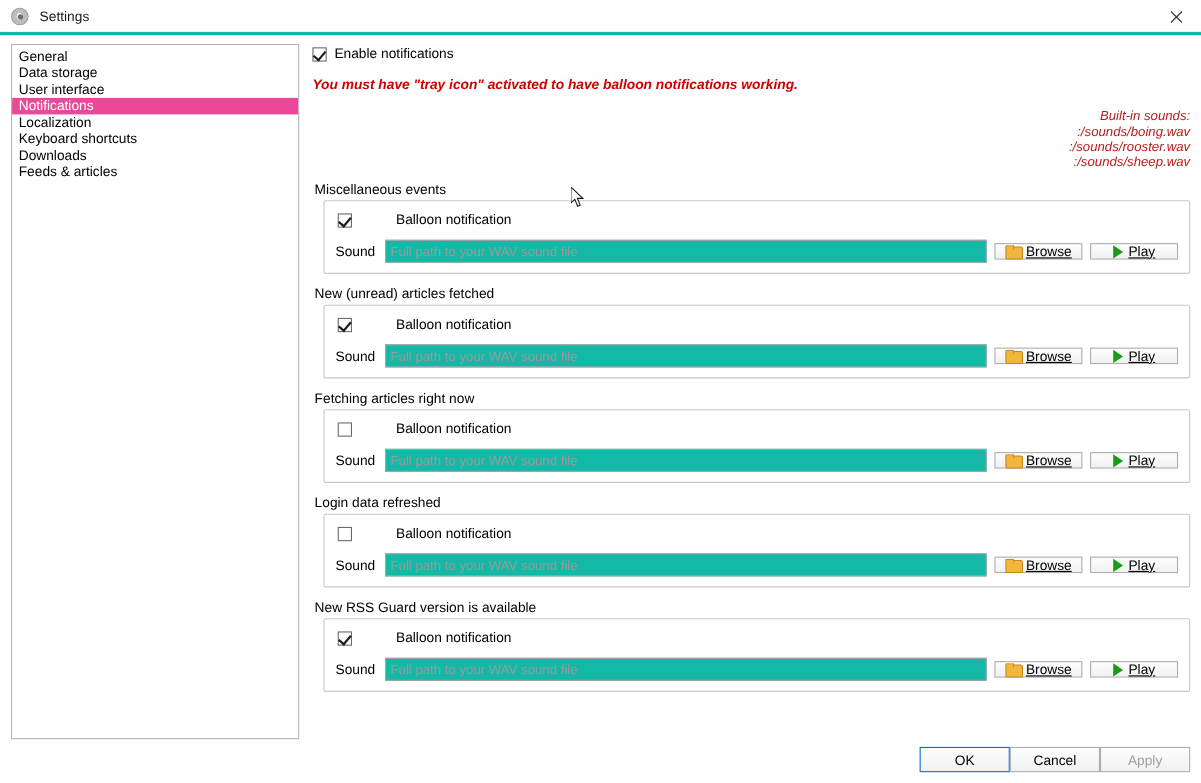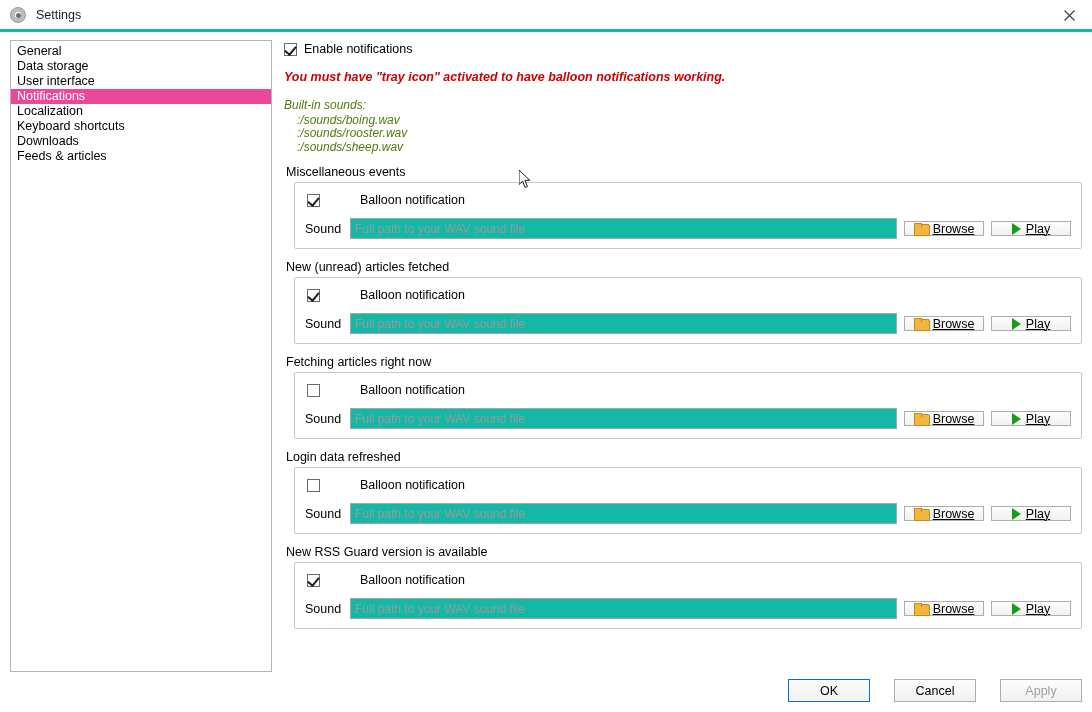--- a/index.html
+++ b/index.html
@@ -115,22 +115,23 @@
     color: #d00000;
     font-weight: bold;
     font-style: italic;
     font-size: 12.5px;
     margin-top: 12px;
   }
   #builtin {
     margin-top: 15px;
     font-style: italic;
     font-size: 12px;
-    color: #4d7c0f;
+    color: #b91c1c;
     line-height: 13.5px;
+    text-align: right;
   }
   #builtin .head { margin-bottom: 1px; }
   #builtin .snd { padding-left: 13px; }
 
   
   .group { margin-top: 11px; }
   .group-title {
     font-size: 12.5px;
     margin-left: 2px;
     margin-bottom: 3px;
@@ -207,21 +208,21 @@
     border-bottom: 6px solid transparent;
     flex: 0 0 9px;
   }
 
   
   #bottom-bar {
     position: absolute;
     right: 10px;
     bottom: 10px;
     display: flex;
-    gap: 24px;
+    gap: 0;
   }
   #bottom-bar .btn { min-width: 82px; height: 23px; }
   .btn.default {
     border: 1px solid #0a6cce;
   }
   .btn.disabled { color: #a0a0a0; }
 
   
   #cursor {
     position: absolute;

